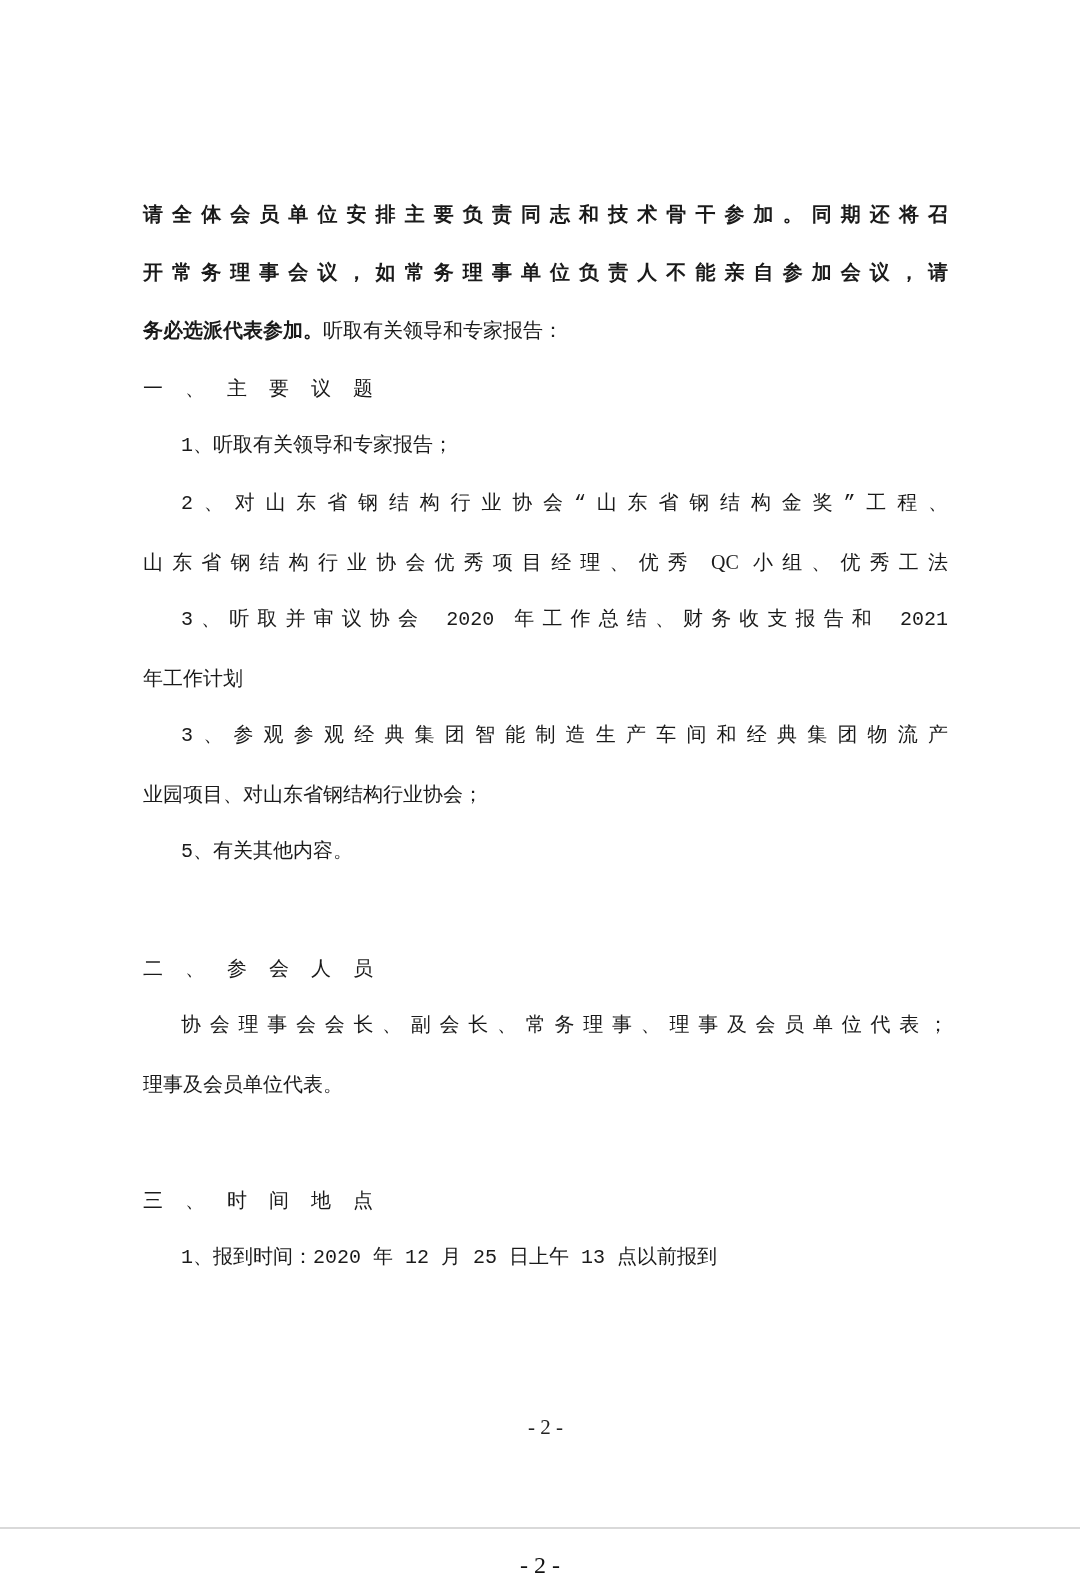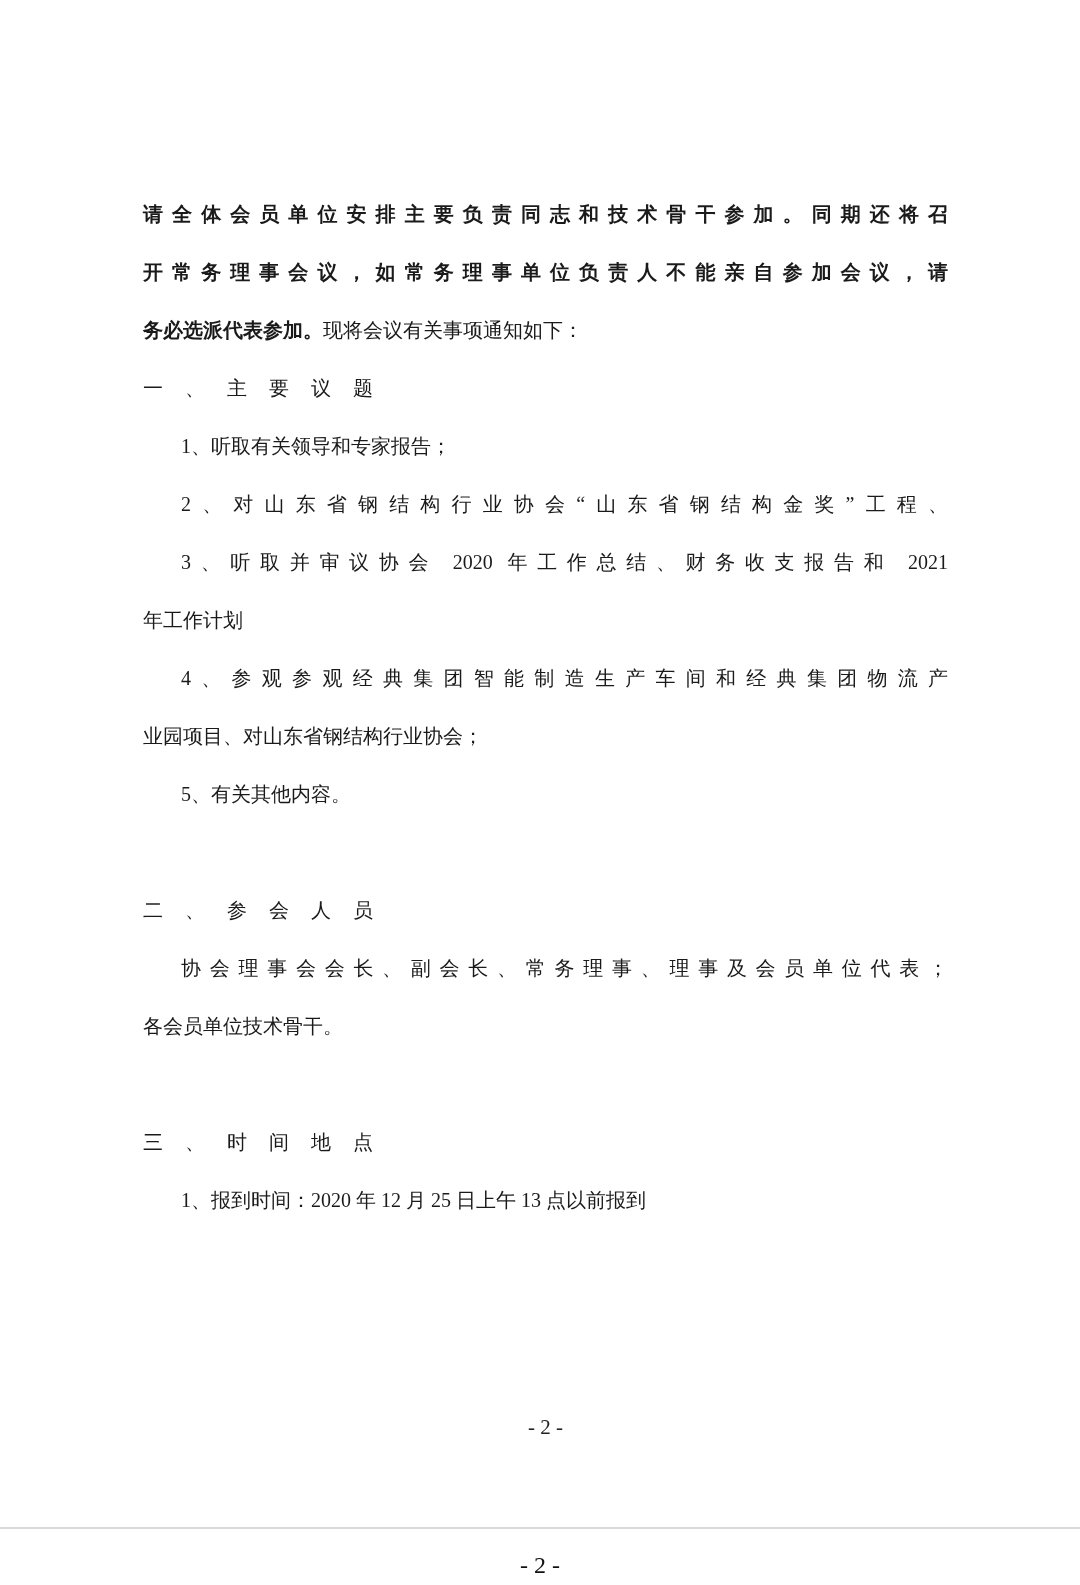--- a/index.html
+++ b/index.html
@@ -27,21 +27,21 @@
     height: 58px;
     overflow: visible;
   }
   .sp { height: 58px; }
   .just {
     text-align: justify;
     text-align-last: justify;
     text-justify: inter-character;
   }
   .left { text-align: left; }
-  .ind { text-indent: 38px; }
+  .ind { text-indent: 38px; font-family: Liberation Mono, monospace; }
   .bold { font-weight: 700; }
   .heading { letter-spacing: 22px; }
   .inner-footer {
     position: absolute;
     left: 143px;
     top: 1412px;
     width: 805px;
     height: 30px;
     line-height: 30px;
     text-align: center;
@@ -67,33 +67,34 @@
     font-size: 24px;
     color: #111111;
   }
 </style>
 </head>
 <body>
 
 <div class="doc">
   <div class="line just bold">请全体会员单位安排主要负责同志和技术骨干参加。同期还将召</div>
   <div class="line just bold">开常务理事会议，如常务理事单位负责人不能亲自参加会议，请</div>
-  <div class="line left"><span class="bold">务必选派代表参加。</span><span>现将会议有关事项通知如下：</span></div>
+  <div class="line left"><span class="bold">务必选派代表参加。</span><span>听取有关领导和专家报告：</span></div>
   <div class="line left heading">一、主要议题</div>
   <div class="line left ind">1、听取有关领导和专家报告；</div>
   <div class="line just ind">2、对山东省钢结构行业协会“山东省钢结构金奖”工程、</div>
+  <div class="line just">山东省钢结构行业协会优秀项目经理、优秀 QC 小组、优秀工法</div>
   <div class="line just ind">3、听取并审议协会 2020 年工作总结、财务收支报告和 2021</div>
   <div class="line left">年工作计划</div>
-  <div class="line just ind">4、参观参观经典集团智能制造生产车间和经典集团物流产</div>
+  <div class="line just ind">3、参观参观经典集团智能制造生产车间和经典集团物流产</div>
   <div class="line left">业园项目、对山东省钢结构行业协会；</div>
   <div class="line left ind">5、有关其他内容。</div>
   <div class="sp"></div>
   <div class="line left heading">二、参会人员</div>
   <div class="line just ind">协会理事会会长、副会长、常务理事、理事及会员单位代表；</div>
-  <div class="line left">各会员单位技术骨干。</div>
+  <div class="line left">理事及会员单位代表。</div>
   <div class="sp"></div>
   <div class="line left heading">三、时间地点</div>
   <div class="line left ind">1、报到时间：2020 年 12 月 25 日上午 13 点以前报到</div>
 </div>
 
 <div class="inner-footer">- 2 -</div>
 
 <div class="page-divider"></div>
 
 <div class="outer-footer">- 2 -</div>

